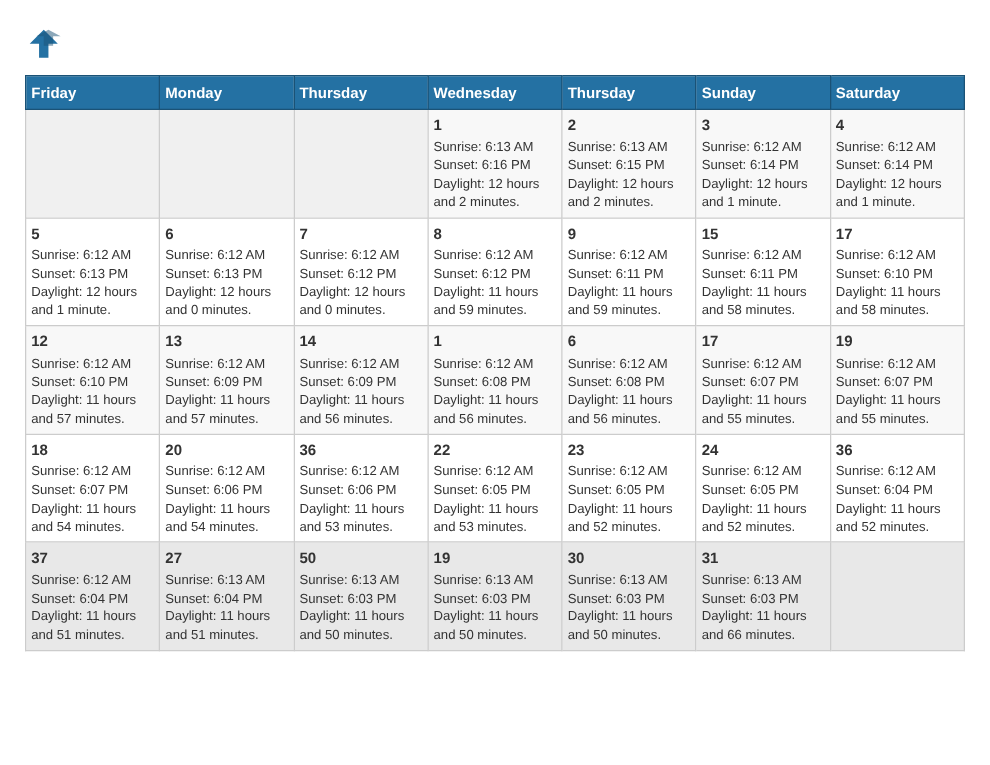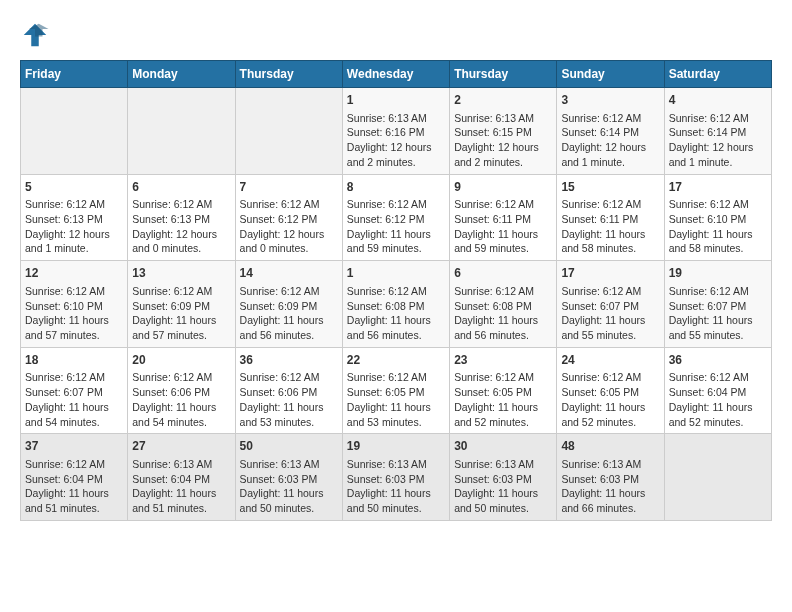--- a/index.html
+++ b/index.html
@@ -334,21 +334,21 @@
           <span style="display: block; font-size: 10.5px; color: rgb(51, 51, 51);">and 50 minutes.</span>
         </td>
         <td>
           <span class="day-num">30</span>
           <span style="display: block; font-size: 10.5px; color: rgb(51, 51, 51);">Sunrise: 6:13 AM</span>
           <span style="display: block; font-size: 10.5px; color: rgb(51, 51, 51);">Sunset: 6:03 PM</span>
           <span style="display: block; font-size: 10.5px; color: rgb(51, 51, 51);">Daylight: 11 hours</span>
           <span style="display: block; font-size: 10.5px; color: rgb(51, 51, 51);">and 50 minutes.</span>
         </td>
         <td>
-          <span class="day-num">48</span>
+          <span class="day-num">31</span>
           <span style="display: block; font-size: 10.5px; color: rgb(51, 51, 51);">Sunrise: 6:13 AM</span>
           <span style="display: block; font-size: 10.5px; color: rgb(51, 51, 51);">Sunset: 6:03 PM</span>
           <span style="display: block; font-size: 10.5px; color: rgb(51, 51, 51);">Daylight: 11 hours</span>
           <span style="display: block; font-size: 10.5px; color: rgb(51, 51, 51);">and 66 minutes.</span>
         </td>
         <td class="empty"></td>
       </tr>
     </tbody>
 </table>
 

